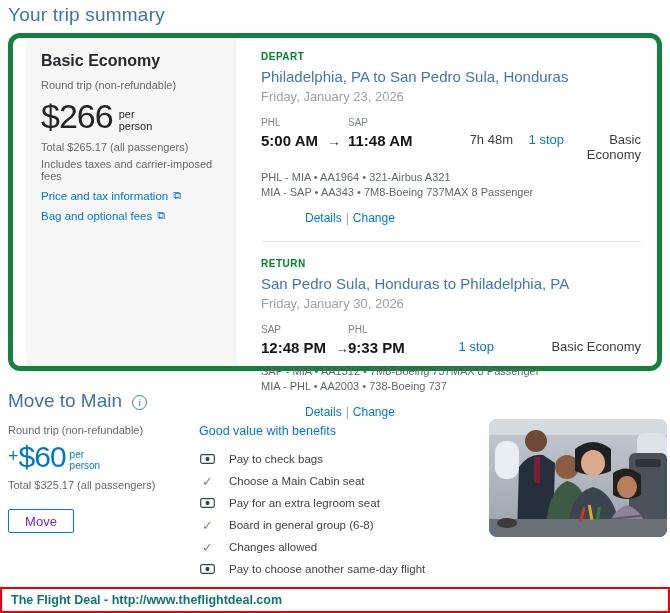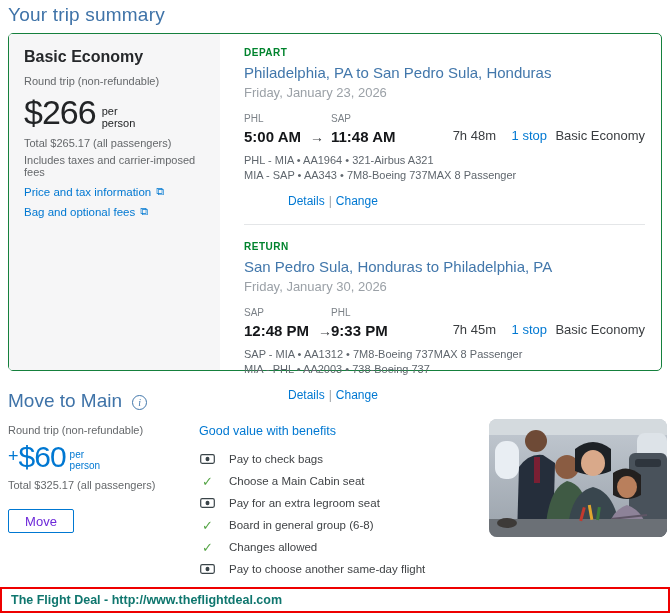--- a/index.html
+++ b/index.html
@@ -4,26 +4,26 @@
 <style>
   * { margin:0; padding:0; box-sizing:border-box; }
   html,body { width:670px; height:613px; background:#ffffff; overflow:hidden;
     font-family:"Liberation Sans","DejaVu Sans",sans-serif; position:relative; }
 
   .page-title { position:absolute; left:8px; top:4px; font-size:19px; font-weight:400;
     color:#3f73a8; letter-spacing:.2px; }
 
   
   .trip-card { position:absolute; left:8px; top:33px; width:654px; height:338px;
-    border:1px solid #15803d; border-radius:5px; display:flex; background:#fff; }
+    border:5px solid #15803d; border-radius:12px; display:flex; background:#fff;padding-left:13px; }
 
   .fare-panel { width:211px; background:#f6f6f7; padding:14px 15px; border-radius:3px 0 0 3px; }
   .fare-name { font-size:16px; font-weight:bold; color:#26282b; margin-bottom:9px; }
   .fare-triptype { font-size:11px; color:#65686b; margin-bottom:8px; }
-  .price-row { display:flex; align-items:flex-end; margin-bottom:8px; }
+  .price-row { display:flex; align-items:center; margin-bottom:8px; }
   .price-big { font-size:34px; font-weight:300; color:#222426; line-height:1; letter-spacing:-1px; }
   .per-person { font-size:11px; color:#222426; line-height:1.1; margin-left:6px; margin-top:8px; }
   .fare-note { font-size:11px; color:#65686b; margin-bottom:5px; }
   .fare-link { font-size:11.5px; color:#0078d2; margin-top:7px; display:flex; align-items:center; cursor:pointer; }
   .ext-icon { font-size:11px; margin-left:5px; color:#0078d2; }
 
   .flights-panel { flex:1; padding:12px 16px 0 24px; }
   .flight-block { padding-top:1px; }
   .direction { font-size:10px; font-weight:bold; color:#00832d; letter-spacing:.5px; margin-bottom:6px; }
   .route-title { font-size:15px; color:#4277ab; margin-bottom:4px; }
@@ -156,21 +156,20 @@
           <span class="code-label">SAP</span>
           <span class="time-val">
             <span>12:48 PM</span>
             <span class="arrow">→</span>
           </span>
         </div>
         <div class="tcol col-arr">
           <span class="code-label">PHL</span>
           <span class="time-val">9:33 PM</span>
         </div>
-        <div class="col-dur">7h 45m</div>
         <div class="col-stops"><span class="stops-link">1 stop</span></div>
         <div class="col-cabin">Basic Economy</div>
       </div>
       <div class="segments">
         <div class="segment-line">SAP - MIA • AA1312 • 7M8-Boeing 737MAX 8 Passenger</div>
         <div class="segment-line">MIA - PHL • AA2003 • 738-Boeing 737</div>
       </div>
       <div class="links-row">
         <span class="action-link">Details</span><span class="link-sep">|</span><span class="action-link">Change</span>
       </div>

